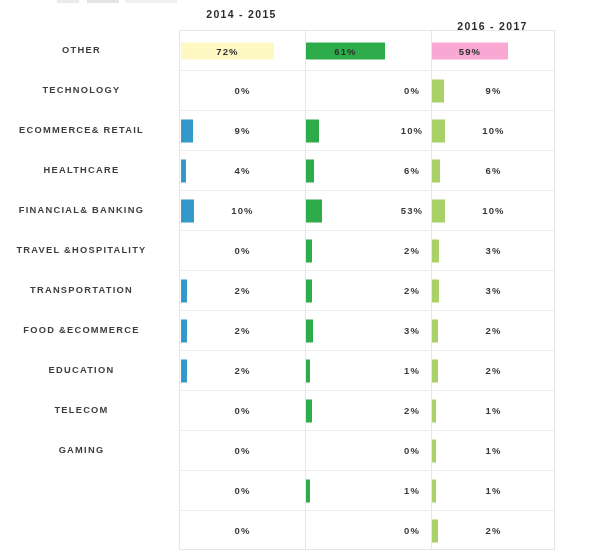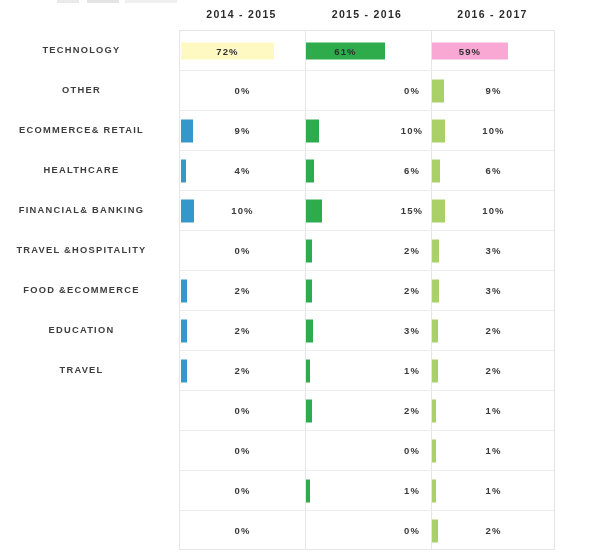--- a/index.html
+++ b/index.html
@@ -50,21 +50,21 @@
     line-height: 18px;
     text-align: center;
     font-size: 10.5px;
     font-weight: bold;
     letter-spacing: 1.3px;
     color: #2b2b2b;
     white-space: nowrap;
   }
   .col-header.c0 { left: 179px; width: 125px; }
   .col-header.c1 { left: 304px; width: 126px; }
-  .col-header.c2 { left: 430px; width: 125px; }
+  .col-header.c2 { left: 430px; width: 125px; margin-top: 12px; }
 
   
   .table-body {
     position: absolute;
     left: 179px;
     top: 30px;
     width: 376px;
     height: 520px;
     border: 1px solid #e6e6e6;
     border-top: 1px solid #e6e6e6;
@@ -152,55 +152,60 @@
 </style>
 </head>
 <body>
 
 <div id="chart-root">
 
   <div class="top-artifact"></div>
 
   <div class="header-row">
     <div class="col-header c0">2014 - 2015</div>
-    <div class="col-header c1">2015 - 2016</div>
     <div class="col-header c2">2016 - 2017</div>
   </div>
 
   <div class="label-col" id="label-col">
       <div class="label-cell">
+        <span>OTHER</span>
+      </div>
+      <div class="label-cell">
         <span>TECHNOLOGY</span>
-      </div>
-      <div class="label-cell">
-        <span>OTHER</span>
       </div>
       <div class="label-cell">
         <span>ECOMMERCE</span>
         <span>&amp; RETAIL</span>
       </div>
       <div class="label-cell">
         <span>HEALTHCARE</span>
       </div>
       <div class="label-cell">
         <span>FINANCIAL</span>
         <span>&amp; BANKING</span>
       </div>
       <div class="label-cell">
         <span>TRAVEL &amp;</span>
         <span>HOSPITALITY</span>
       </div>
       <div class="label-cell">
+        <span>TRANSPORTATION</span>
+      </div>
+      <div class="label-cell">
         <span>FOOD &amp;</span>
         <span>ECOMMERCE</span>
       </div>
       <div class="label-cell">
         <span>EDUCATION</span>
       </div>
       <div class="label-cell">
-        <span>TRAVEL</span>
+        <span>TELECOM</span>
+      </div>
+      <div class="label-cell">
+        <span>GAMING</span>
       </div>
     </div>
 
   <div class="table-body" id="table-body">
     <div class="vline v1"></div>
     <div class="vline v2"></div>
   <div class="row">
         <div class="cell k0">
           <div class="bar wide" style="width: 93px; background: #fef9c3;">
             <div class="value inbar" style="position: absolute; left: 0px; right: 0px; top: 0px; height: 17px; line-height: 17px;">72%</div>
@@ -257,21 +262,21 @@
           <div class="value">6%</div>
         </div>
       </div>
       <div class="row">
         <div class="cell k0">
           <div class="bar narrow" style="width: 13px; background: rgb(52, 152, 204);"></div>
           <div class="value">10%</div>
         </div>
         <div class="cell k1">
           <div class="bar narrow" style="width: 16px; background: rgb(46, 171, 74);"></div>
-          <div class="value">15%</div>
+          <div class="value">53%</div>
         </div>
         <div class="cell k2">
           <div class="bar narrow" style="width: 13px; background: rgb(169, 209, 104);"></div>
           <div class="value">10%</div>
         </div>
       </div>
       <div class="row">
         <div class="cell k0">
           <div class="value">0%</div>
         </div>

